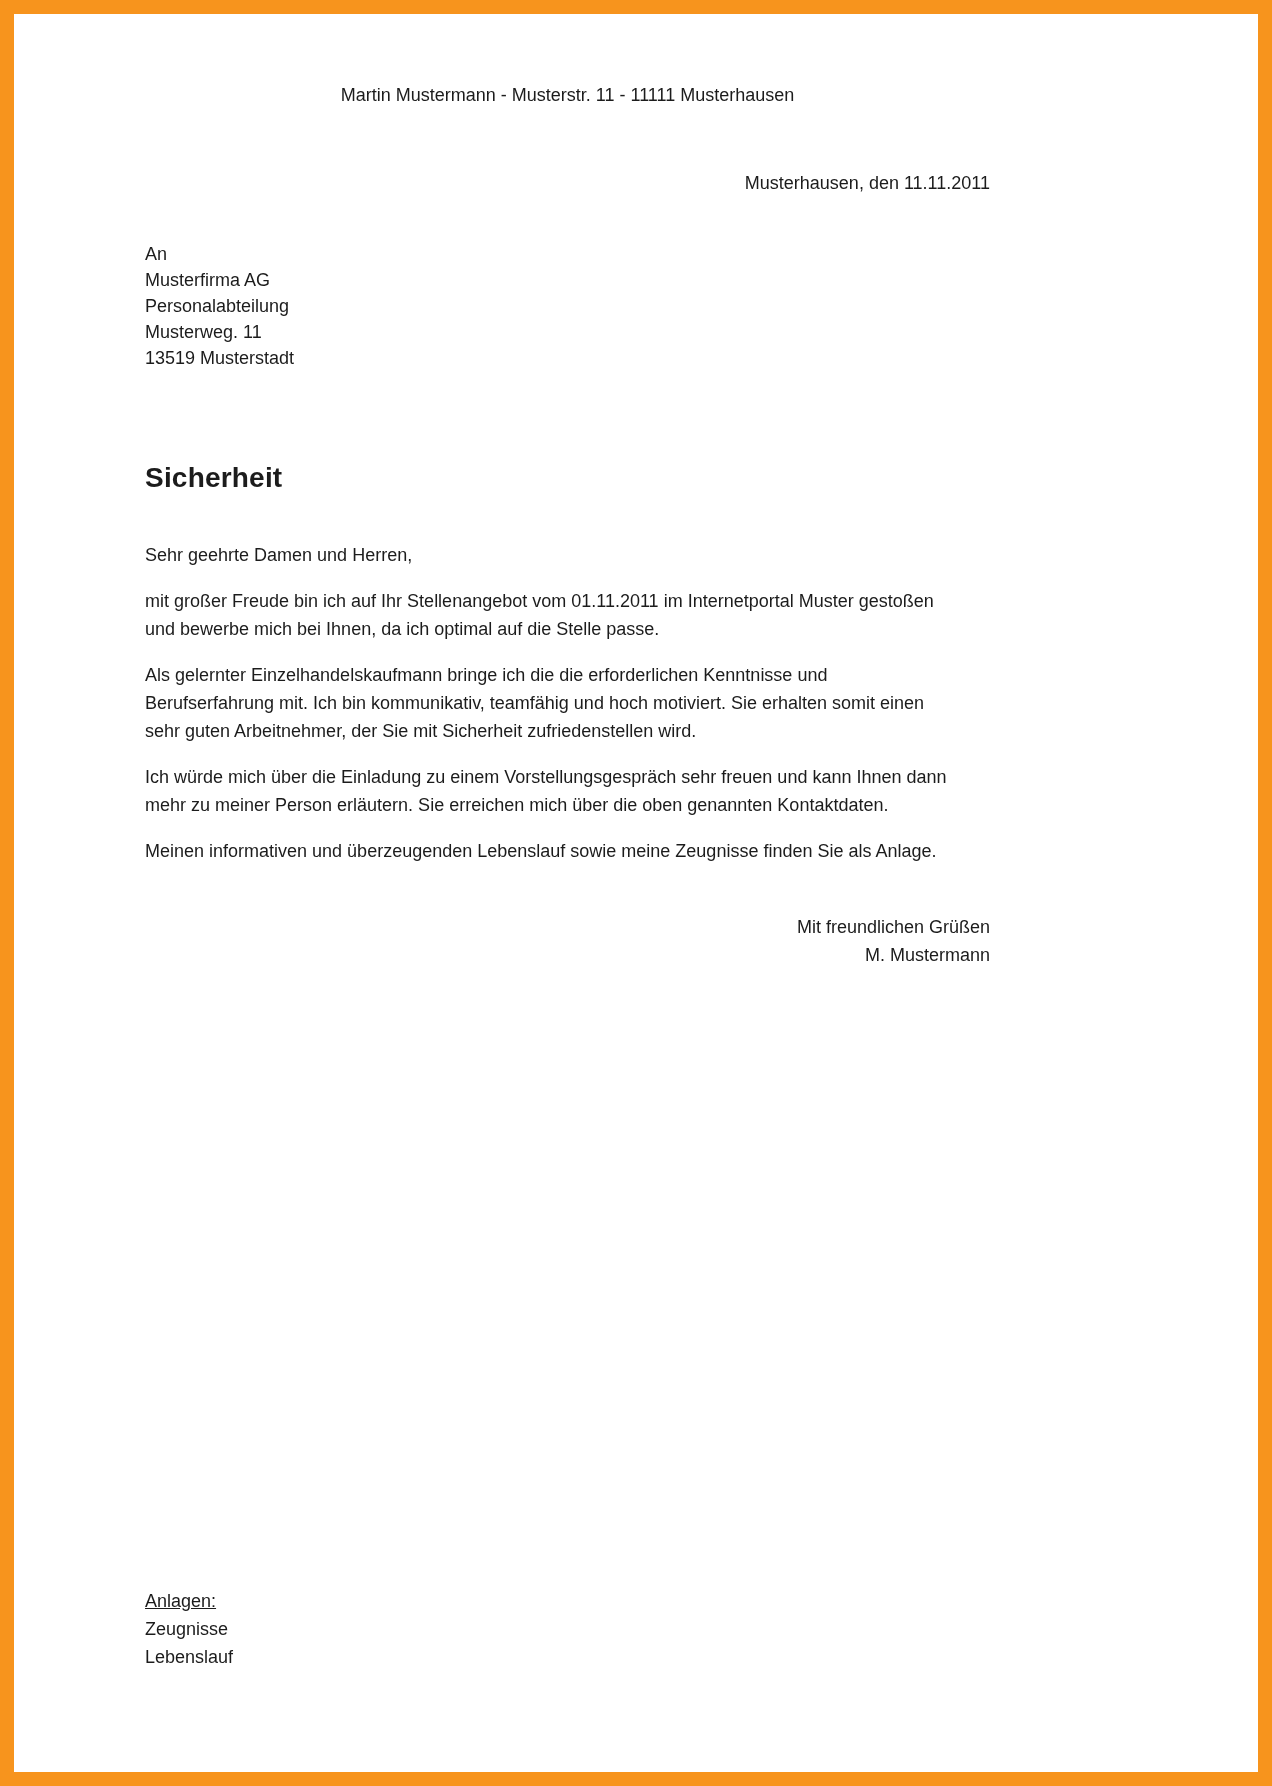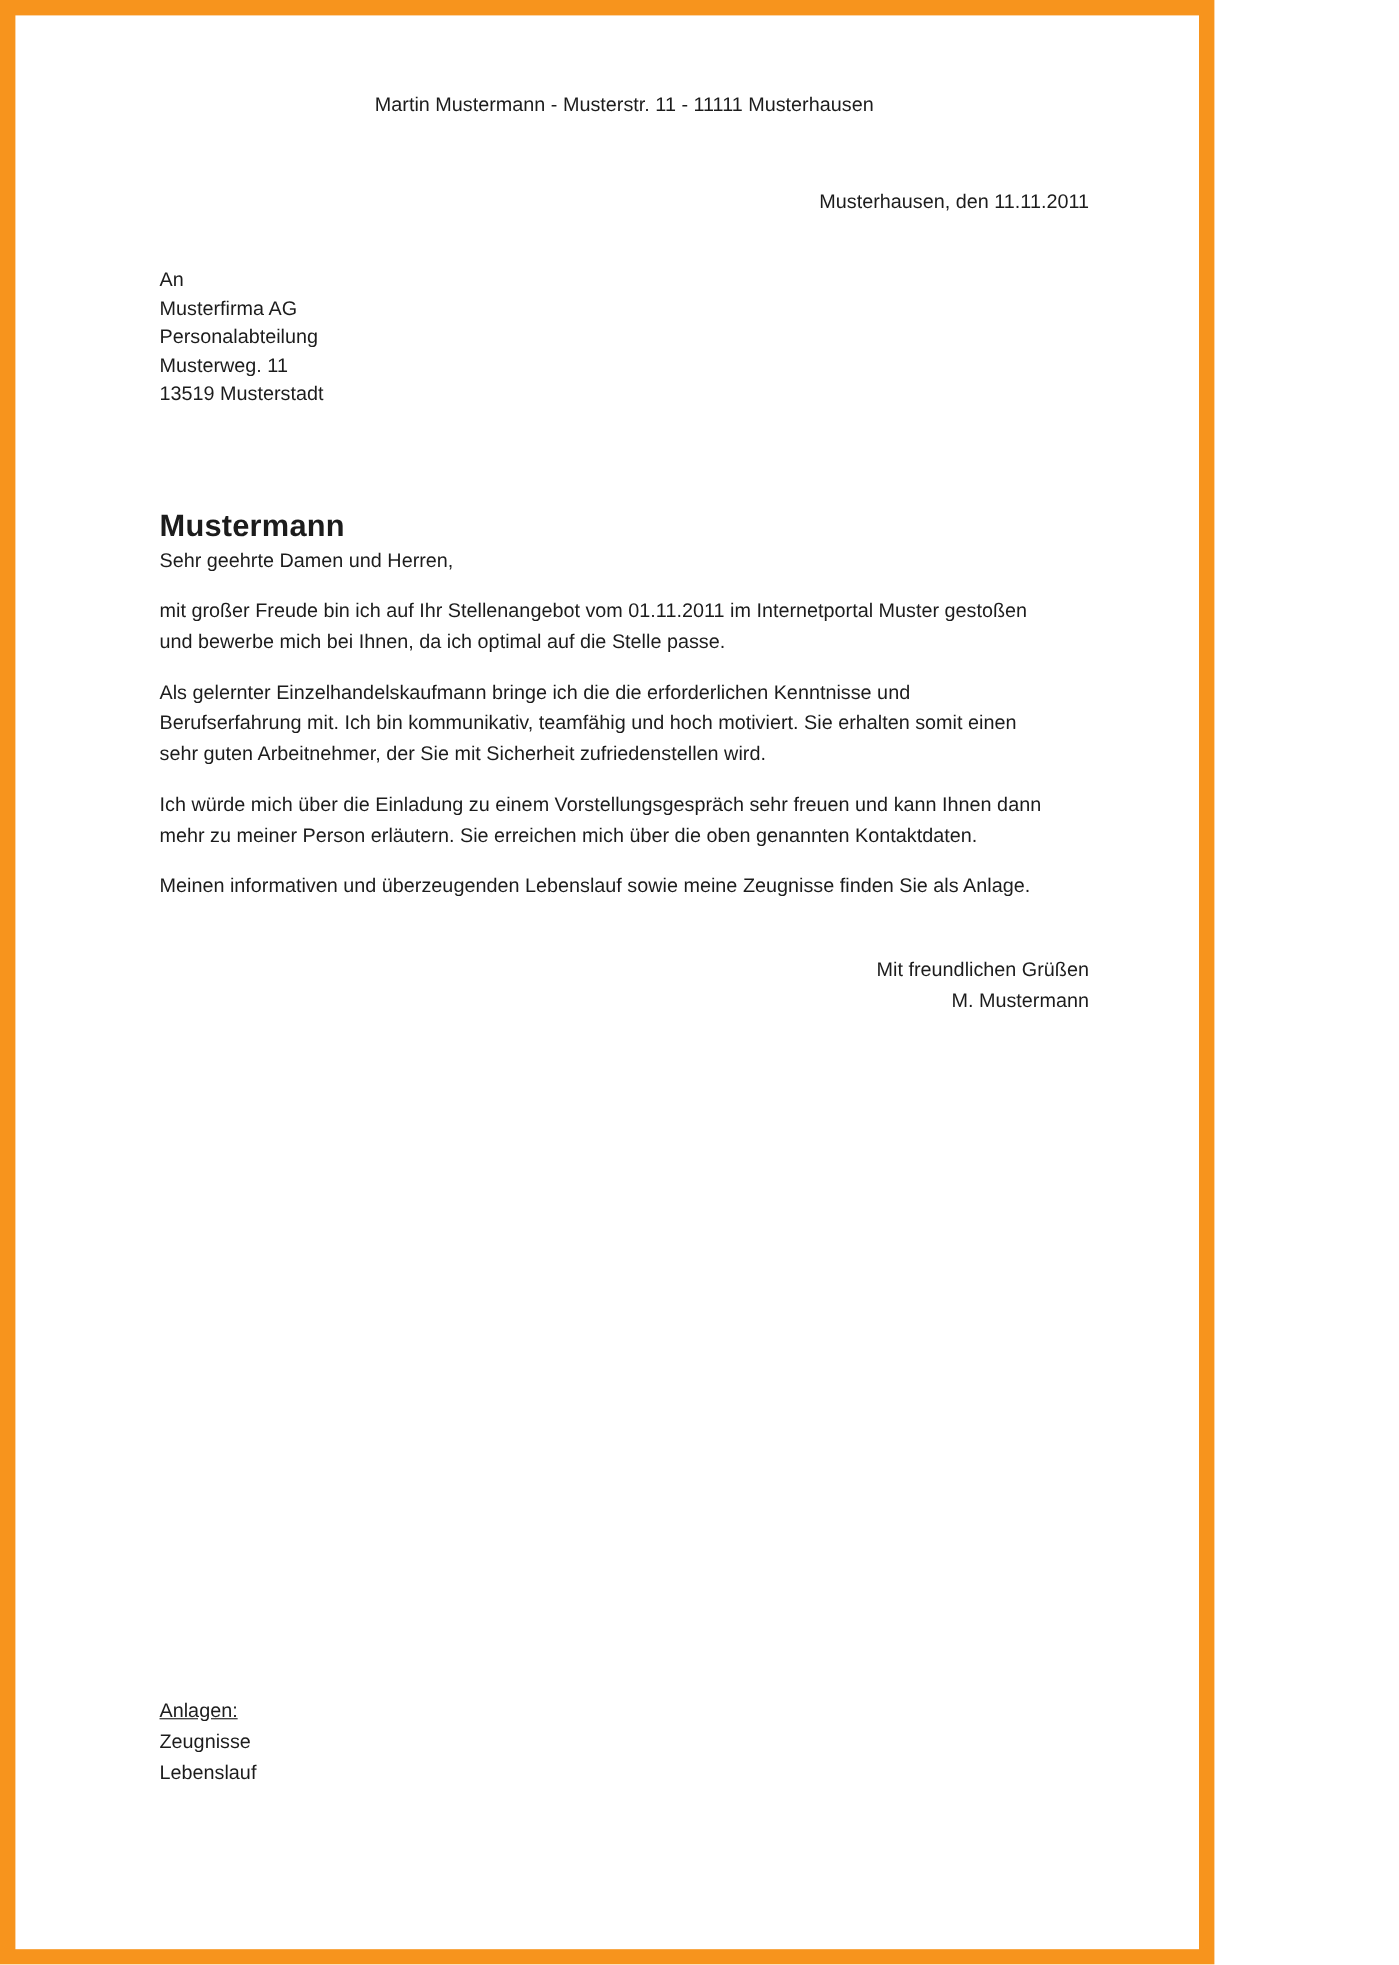--- a/index.html
+++ b/index.html
@@ -3,38 +3,38 @@
 <meta charset="utf-8">
 <style>
   html, body { margin: 0; padding: 0; }
   body {
     width: 1272px; height: 1786px;
     background: #ffffff;
     font-family: "Liberation Sans", sans-serif;
   }
   .page {
     box-sizing: border-box;
-    width: 1104px; height: 1786px;
+    width: 1272px; height: 1786px;
     border: 14px solid #F7941D;
     background: #ffffff;
     color: #1c1c1c;
     font-size: 18px;
     overflow: hidden;
   }
   .content {
     width: 845px;
     margin-left: 131px;
     padding-top: 68px;
   }
   .letter-header { text-align: center; line-height: 27px; }
   .header-contact { text-decoration: underline; }
   .dateline { text-align: right; margin-top: 60px; line-height: 28px; }
   .recipient { margin-top: 44px; line-height: 26px; }
   .subject { margin-top: 90px; font-size: 28px; font-weight: 700; line-height: 34px; letter-spacing: 0.2px; }
-  .salutation { line-height: 28px; }
+  .salutation { margin-top: 46px; line-height: 28px; }
   .para { margin-top: 18px; line-height: 28px; }
   .line { white-space: nowrap; }
   .closing { margin-top: 48px; line-height: 28px; text-align: right; }
   .attachments { margin-top: 618px; line-height: 28px; }
   .attachments-title { text-decoration: underline; }
 </style>
 </head>
 <body>
 
 <div class="page">
@@ -47,21 +47,21 @@
     <div class="dateline">Musterhausen, den 11.11.2011</div>
 
     <div class="recipient">
       <div class="line">An</div>
       <div class="line">Musterfirma AG</div>
       <div class="line">Personalabteilung</div>
       <div class="line">Musterweg. 11</div>
       <div class="line">13519 Musterstadt</div>
     </div>
 
-    <div class="subject">Mustermann</div>
+    <div class="subject">Sicherheit</div>
 
     <div class="salutation">Sehr geehrte Damen und Herren,</div>
 
     <div class="para">
       <div class="line">mit großer Freude bin ich auf Ihr Stellenangebot vom 01.11.2011 im Internetportal Muster gestoßen</div>
       <div class="line">und bewerbe mich bei Ihnen, da ich optimal auf die Stelle passe.</div>
     </div>
 
     <div class="para">
       <div class="line">Als gelernter Einzelhandelskaufmann bringe ich die die erforderlichen Kenntnisse und</div>

